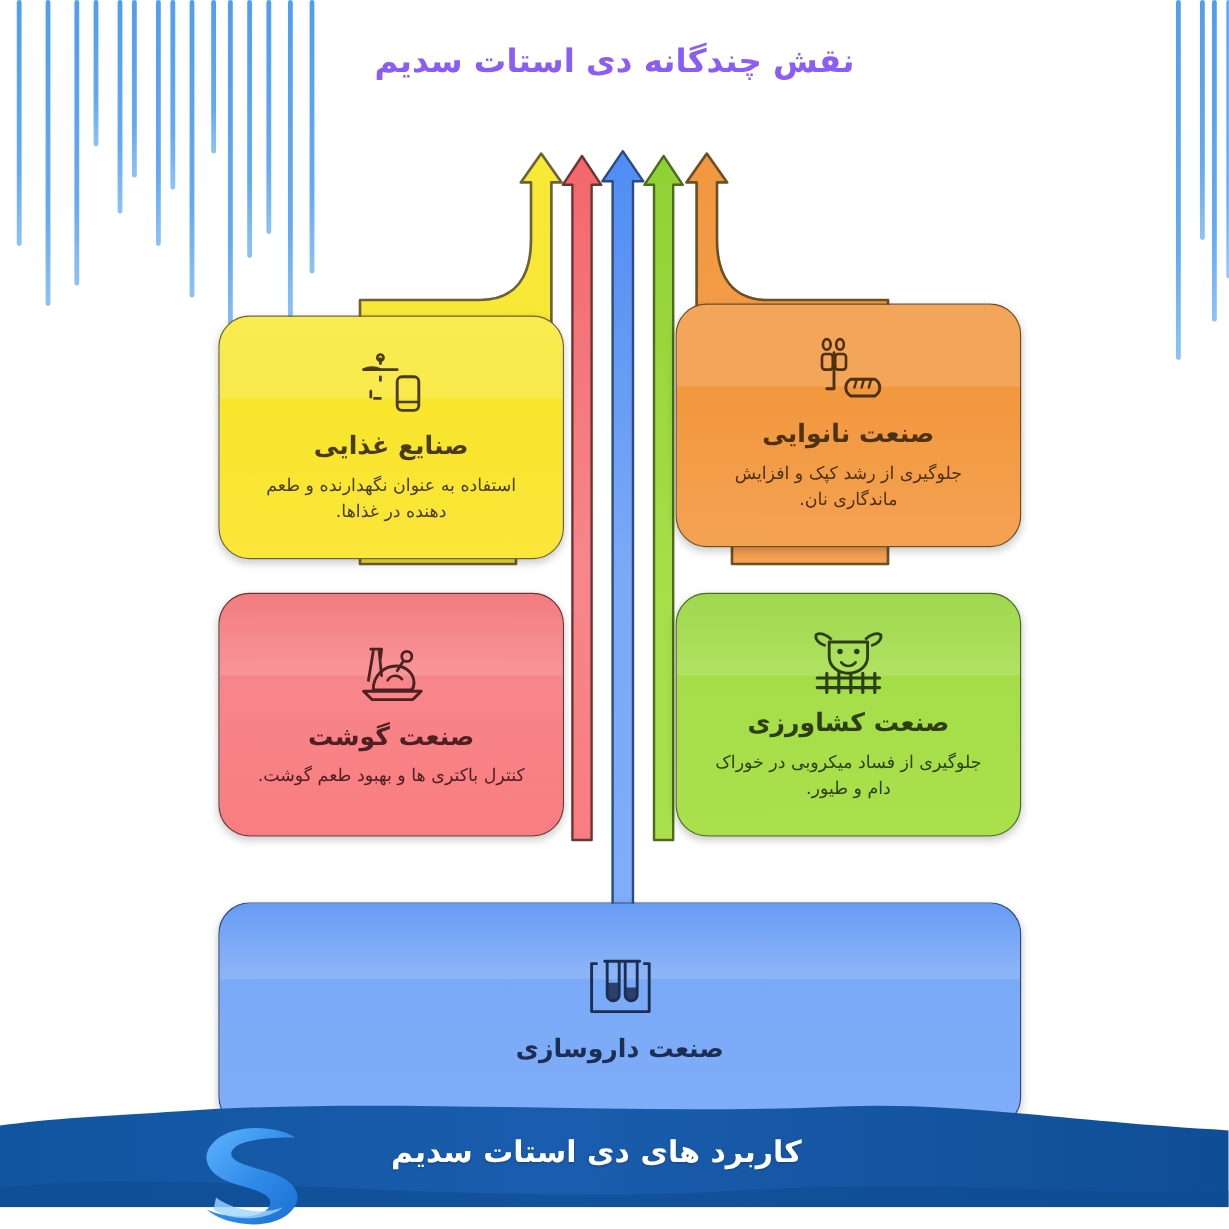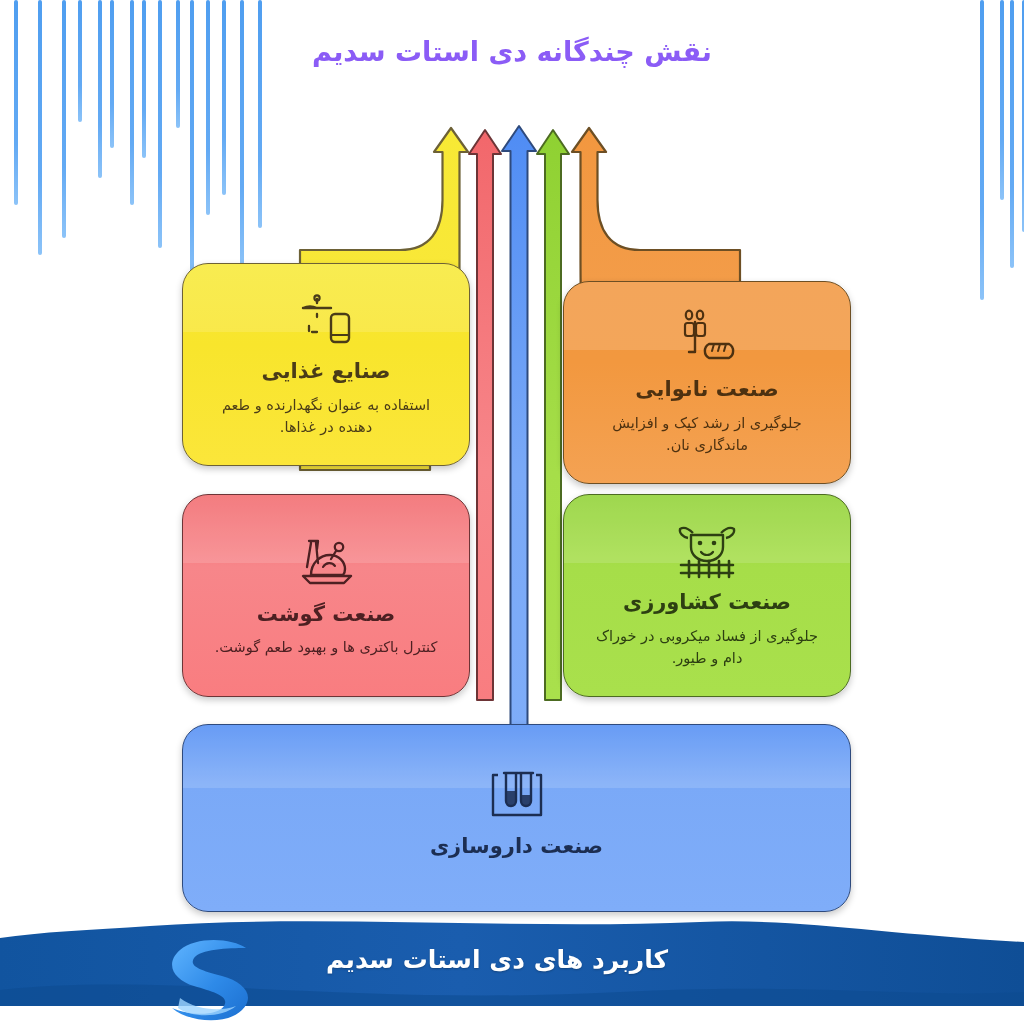--- a/index.html
+++ b/index.html
@@ -54,21 +54,21 @@
 
   
   .card-yellow{background:linear-gradient(180deg,#f7e935 0%,#f8e52c 40%,#fbe63a 100%);border-color:#6d6136;}
   .card-yellow .c-title,.card-yellow .c-desc{color:#4a3c18;}
   .card-orange{background:linear-gradient(180deg,#f2973f 0%,#f2983f 40%,#f4a253 100%);border-color:#6d4f24;}
   .card-orange .c-title,.card-orange .c-desc{color:#4d3110;}
   .card-red{background:linear-gradient(180deg,#f2676b 0%,#f7868a 36%,#f97d80 100%);border-color:#6d3436;}
   .card-red .c-title,.card-red .c-desc{color:#4d2022;}
   .card-green{background:linear-gradient(180deg,#8fd132 0%,#a6de49 36%,#a9e04c 100%);border-color:#4c6b21;}
   .card-green .c-title,.card-green .c-desc{color:#2d3f12;}
-  .card-blue{background:linear-gradient(180deg,#4f8cf4 0%,#7aa9f7 32%,#7fadf9 100%);border-color:#2e4a7d;}
+  .card-blue{background:linear-gradient(180deg,#4f8cf4 0%,#7aa9f7 32%,#7fadf9 100%);border-color:#2e4a7d;margin-top:28px;}
   .card-blue .c-title,.card-blue .c-desc{color:#1c2e52;}
 
   
   .banner-wrap{position:absolute;left:0;bottom:18px;width:1024px;height:94px;}
   .banner-text{
     position:absolute;left:0;right:0;top:0;height:94px;
     display:flex;align-items:center;justify-content:center;
     color:#ffffff;font-size:25px;font-weight:bold;direction:rtl;
     z-index:3;padding-right:30px;box-sizing:border-box;
     text-shadow:0 1px 2px rgba(0,0,0,.25);
@@ -174,21 +174,21 @@
         <path d="M22 24 v7" stroke="#4a3c18" stroke-width="2.3" stroke-linecap="round" stroke-dasharray="3 4"></path>
         <path d="M14 36 v6 h10" fill="none" stroke="#4a3c18" stroke-width="2.3" stroke-linecap="round" stroke-linejoin="round" stroke-dasharray="5 4"></path>
         <rect x="36" y="24" width="18" height="28" rx="4" fill="none" stroke="#4a3c18" stroke-width="2.4"></rect>
         <path d="M36 45 h18" stroke="#4a3c18" stroke-width="2.2"></path>
       </svg>
       <div class="c-title">صنایع غذایی</div>
       <div class="c-desc">استفاده به عنوان نگهدارنده و طعم دهنده در غذاها.</div>
     </div>
   </div>
 
-  <div class="card card-orange" style="left:563px;top:281px;width:288px;height:203px;">
+  <div class="card card-orange" style="left:563px;top:253px;width:288px;height:203px;">
     <div class="sheen"></div>
     <div class="inner">
       <svg class="c-icon" width="64" height="58" viewBox="0 0 64 58">
         <ellipse cx="14" cy="7" rx="3.2" ry="4.4" fill="none" stroke="#4d3110" stroke-width="2.2"></ellipse>
         <ellipse cx="25" cy="7" rx="3.2" ry="4.4" fill="none" stroke="#4d3110" stroke-width="2.2"></ellipse>
         <rect x="10" y="15" width="9" height="13" rx="2.5" fill="none" stroke="#4d3110" stroke-width="2.2"></rect>
         <rect x="21" y="15" width="9" height="13" rx="2.5" fill="none" stroke="#4d3110" stroke-width="2.2"></rect>
         <path d="M20 14 v30 M20 44 h-6" fill="none" stroke="#4d3110" stroke-width="2.4" stroke-linecap="round"></path>
         <path d="M34 36 h20 a8 8 0 0 1 0 14 h-20 a8 8 0 0 1 0 -14 z" fill="none" stroke="#4d3110" stroke-width="2.4" stroke-linejoin="round"></path>
         <path d="M39 36 l-2 7 M45 36 l-2 7 M51 36 l-2 7" stroke="#4d3110" stroke-width="2" stroke-linecap="round"></path>

